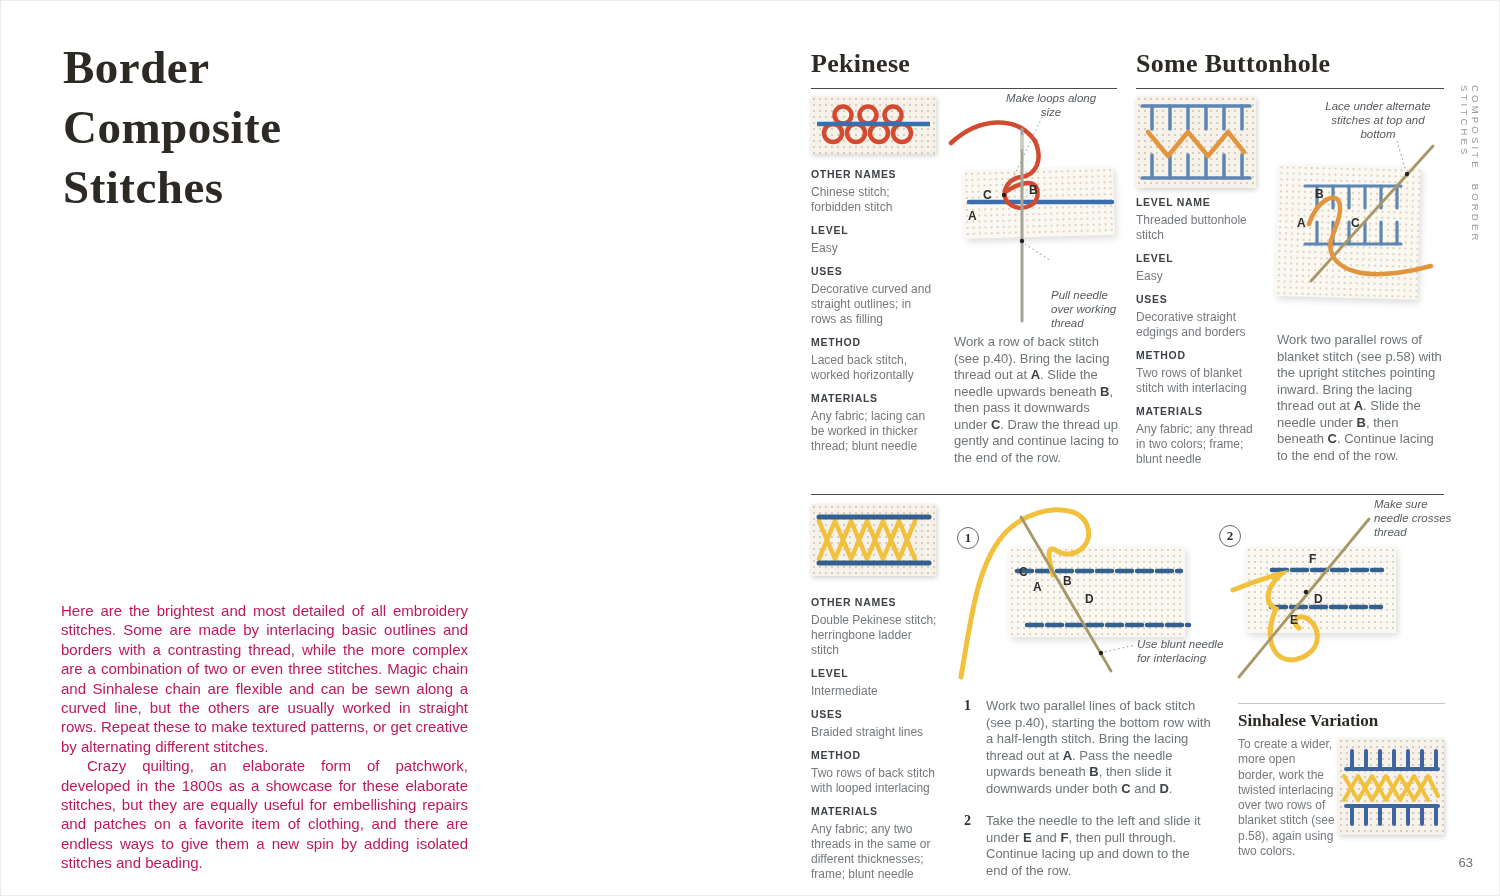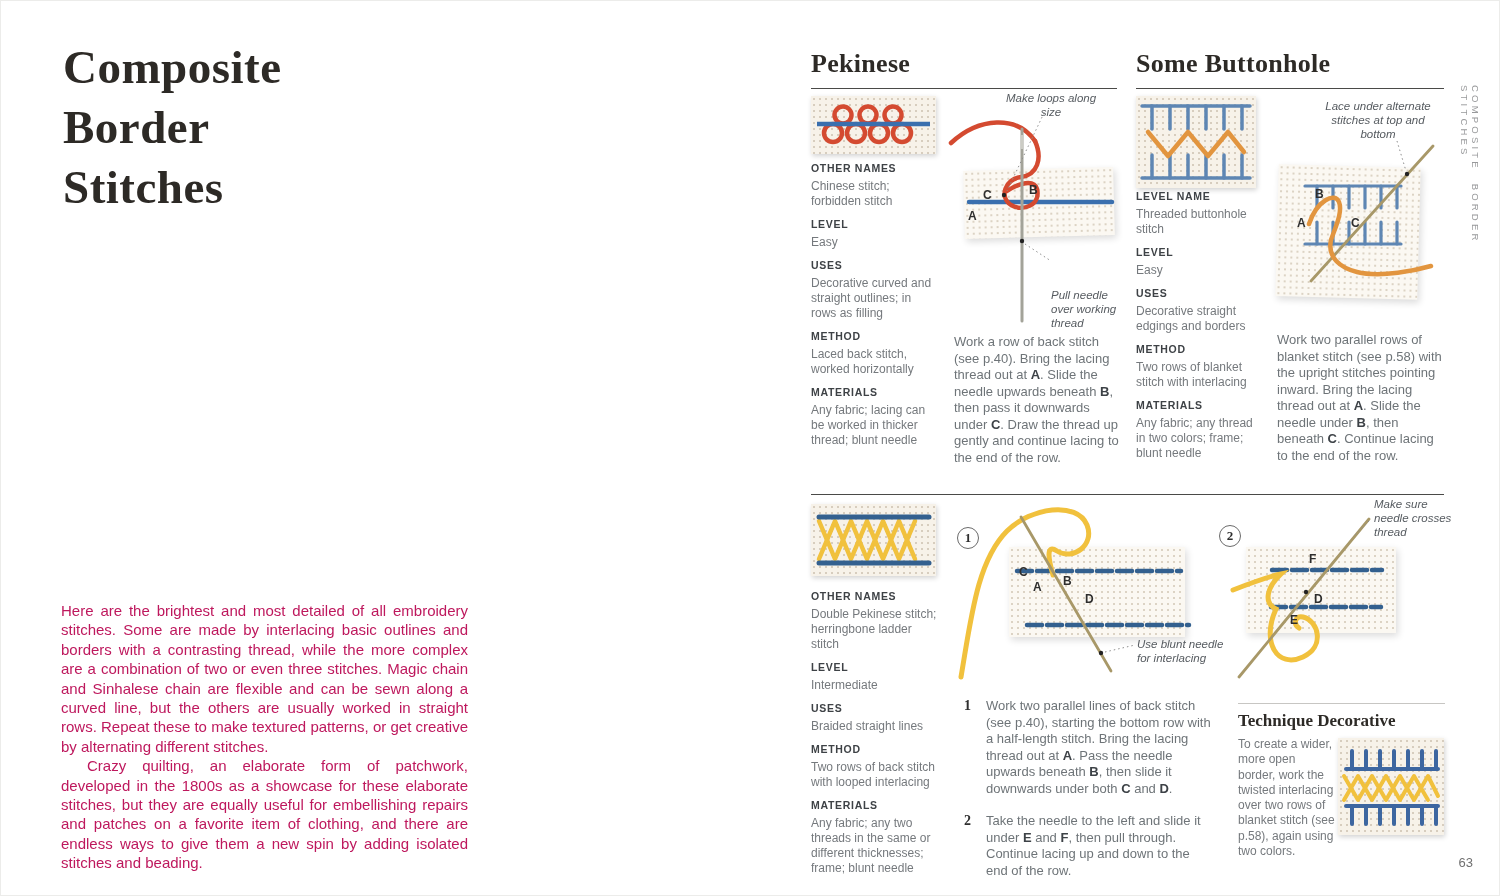--- a/index.html
+++ b/index.html
@@ -13,21 +13,21 @@
   .intro { position:absolute; left:60px; top:600px; width:407px; font-size:15px;
     line-height:19.4px; color:#be185d; text-align:justify; }
   .intro p + p { text-indent:26px; }
   h2.sec { position:absolute; font-family:"Liberation Serif", serif; font-weight:700;
     font-size:26px; color:#2d2a26; letter-spacing:.3px; }
   .rule { position:absolute; height:1px; background:#4a4a48; }
   .rule.light { background:#c7c6c3; }
 
   .meta { position:absolute; }
   .meta .lbl { font-size:10.5px; font-weight:700; letter-spacing:.7px; color:#3e4246; margin-top:9px; }
-  .meta .lbl:first-child { margin-top:1px; }
+  .meta .lbl:first-child { margin-top:7px; }
   .meta .val { font-size:12px; line-height:15px; color:#75797d; margin-top:5px; }
 
   .instr { position:absolute; font-size:13px; line-height:16.5px; color:#6e7478; }
   .instr b, .steps b { color:#3d4247; font-weight:700; }
 
   .steps { position:absolute; }
   .step { display:flex; margin-bottom:16px; }
   .step .num { width:22px; flex:0 0 22px; font-family:"Liberation Serif", serif;
     font-weight:700; font-size:14px; color:#2f2f2f; }
   .step .txt { font-size:13px; line-height:16.5px; color:#6e7478; }
@@ -58,22 +58,22 @@
   .circnum { position:absolute; width:22px; height:22px; border:1px solid #6b6b6b; border-radius:50%;
     font-family:"Liberation Serif", serif; font-weight:700; font-size:13px; color:#2f2f2f;
     display:flex; align-items:center; justify-content:center; background:#fff; }
 </style>
 </head>
 <body>
 
 <div class="page">
 
   <div class="big-title">
+    <div>Border</div>
     <div>Composite</div>
-    <div>Border</div>
     <div>Stitches</div>
   </div>
   <div class="intro">
     <p>Here are the brightest and most detailed of all embroidery stitches. Some are made by interlacing basic outlines and borders with a contrasting thread, while the more complex are a combination of two or even three stitches. Magic chain and Sinhalese chain are flexible and can be sewn along a curved line, but the others are usually worked in straight rows. Repeat these to make textured patterns, or get creative by alternating different stitches.</p>
     <p>Crazy quilting, an elaborate form of patchwork, developed in the 1800s as a showcase for these elaborate stitches, but they are equally useful for embellishing repairs and patches on a favorite item of clothing, and there are endless ways to give them a new spin by adding isolated stitches and beading.</p>
   </div>
 
   <h2 class="sec" style="left:810px; top:48px;">Pekinese</h2>
   <div class="rule" style="left:810px; top:87px; width:306px;"></div>
 
@@ -274,21 +274,21 @@
       <div class="txt">Work two parallel lines of back stitch (see p.40), starting the bottom row with a half-length stitch. Bring the lacing thread out at <b>A</b>. Pass the needle upwards beneath <b>B</b>, then slide it downwards under both <b>C</b> and <b>D</b>.</div>
     </div>
     <div class="step">
       <div class="num">2</div>
       <div class="txt">Take the needle to the left and slide it under <b>E</b> and <b>F</b>, then pull through. Continue lacing up and down to the end of the row.</div>
     </div>
   </div>
 
   <div style="position:absolute; left:1237px; top:702px; width:207px;">
     <div class="rule light" style="position:static; width:207px;"></div>
-    <div class="tv-title" style="margin-top:7px;">Technique Decorative</div>
+    <div class="tv-title" style="margin-top:7px;">Sinhalese Variation</div>
     <div class="tv-text" style="margin-top:6px; width:97px;">To create a wider, more open border, work the twisted interlacing over two rows of blanket stitch (see p.58), again using two colors.</div>
   </div>
   <div class="swatch fabric-bg" style="left:1337px; top:737px; width:106px; height:97px;">
     <svg viewBox="0 0 106 97">
       <g stroke="#f1c13d" stroke-width="4" fill="none" stroke-linecap="round" stroke-linejoin="round">
         <path d="M6 38 L20 62 L34 38 L48 62 L62 38 L76 62 L90 38 L100 58"></path>
         <path d="M6 62 L20 38 L34 62 L48 38 L62 62 L76 38 L90 62"></path>
       </g>
       <g stroke="#3d66a0" stroke-width="4" stroke-linecap="round" fill="none">
         <path d="M8 31 H100"></path>

